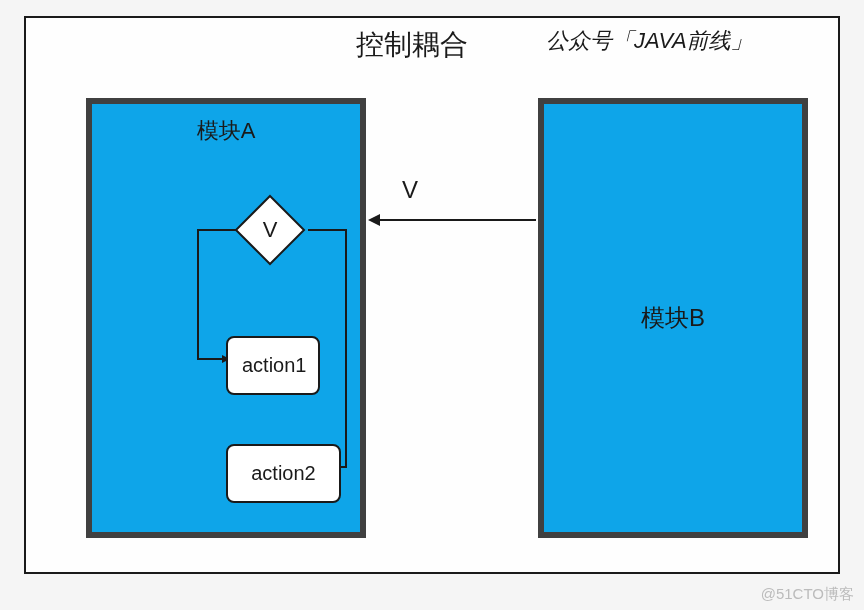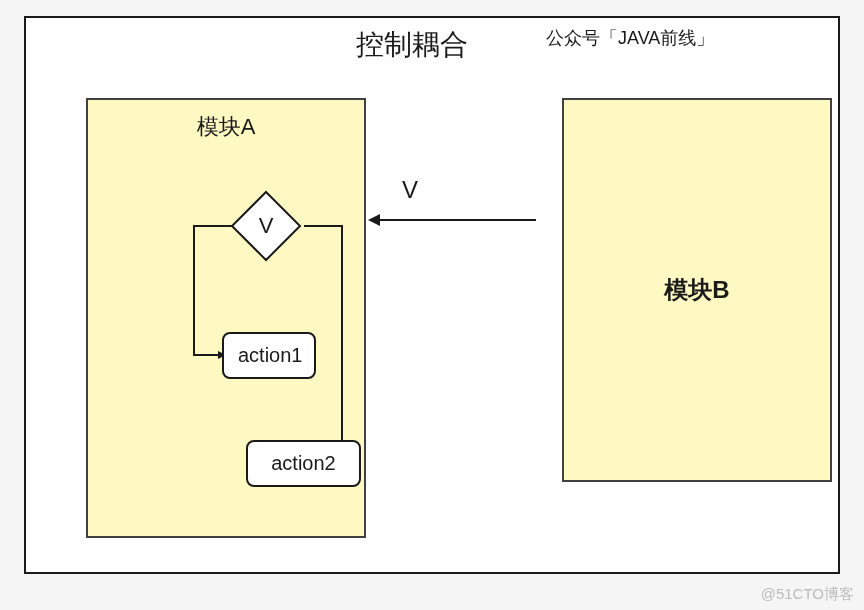--- a/index.html
+++ b/index.html
@@ -23,30 +23,31 @@
       position: absolute;
       left: 330px;
       top: 8px;
       font-size: 28px;
       color: #1a1a1a;
     }
     .title-right {
       position: absolute;
       left: 520px;
       top: 8px;
-      font-size: 18px;
+      font-size: 22px;
       color: #1a1a1a;
+      font-style: italic;
     }
     .module {
       position: absolute;
-      border: 2px solid #404040;
-      background: #fef9c3;
+      border: 6px solid #404040;
+      background: #0ea5e9;
     }
     .module-a { left: 60px; top: 80px; width: 280px; height: 440px; }
-    .module-b { left: 536px; top: 80px; width: 270px; height: 384px; font-weight: bold; }
+    .module-b { left: 512px; top: 80px; width: 270px; height: 440px; }
     .module-label {
       position: absolute;
       top: 12px;
       width: 100%;
       text-align: center;
       font-size: 22px;
       color: #1a1a1a;
     }
     .module-b-label {
       position: absolute;
@@ -76,25 +77,25 @@
       font-size: 22px;
       color: #1a1a1a;
     }
     .action-box {
       position: absolute;
       border: 2px solid #1a1a1a;
       border-radius: 8px;
       background: #fff;
       text-align: center;
       font-size: 20px;
-      padding: 10px 14px;
+      padding: 16px 14px;
       color: #1a1a1a;
     }
     .action1 { left: 134px; top: 232px; width: 94px; }
-    .action2 { left: 134px; top: 340px; width: 115px; margin-left: 24px; }
+    .action2 { left: 134px; top: 340px; width: 115px; }
     .flowline { position: absolute; }
     .arrow-v {
       position: absolute;
       left: 340px;
       top: 192px;
       width: 172px;
       height: 20px;
     }
     .arrow-v-label {
       position: absolute;

